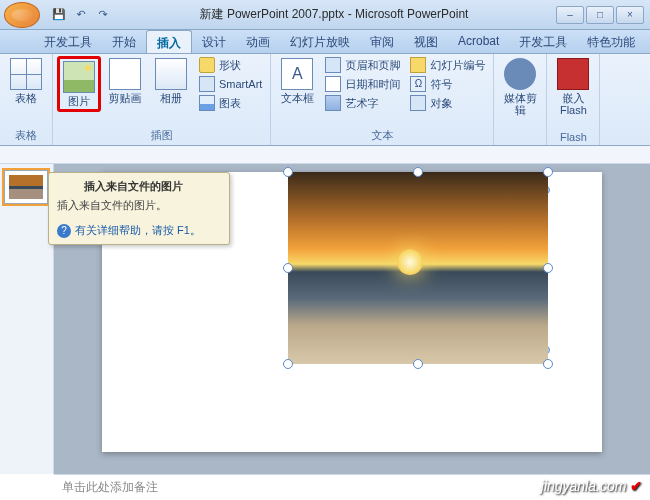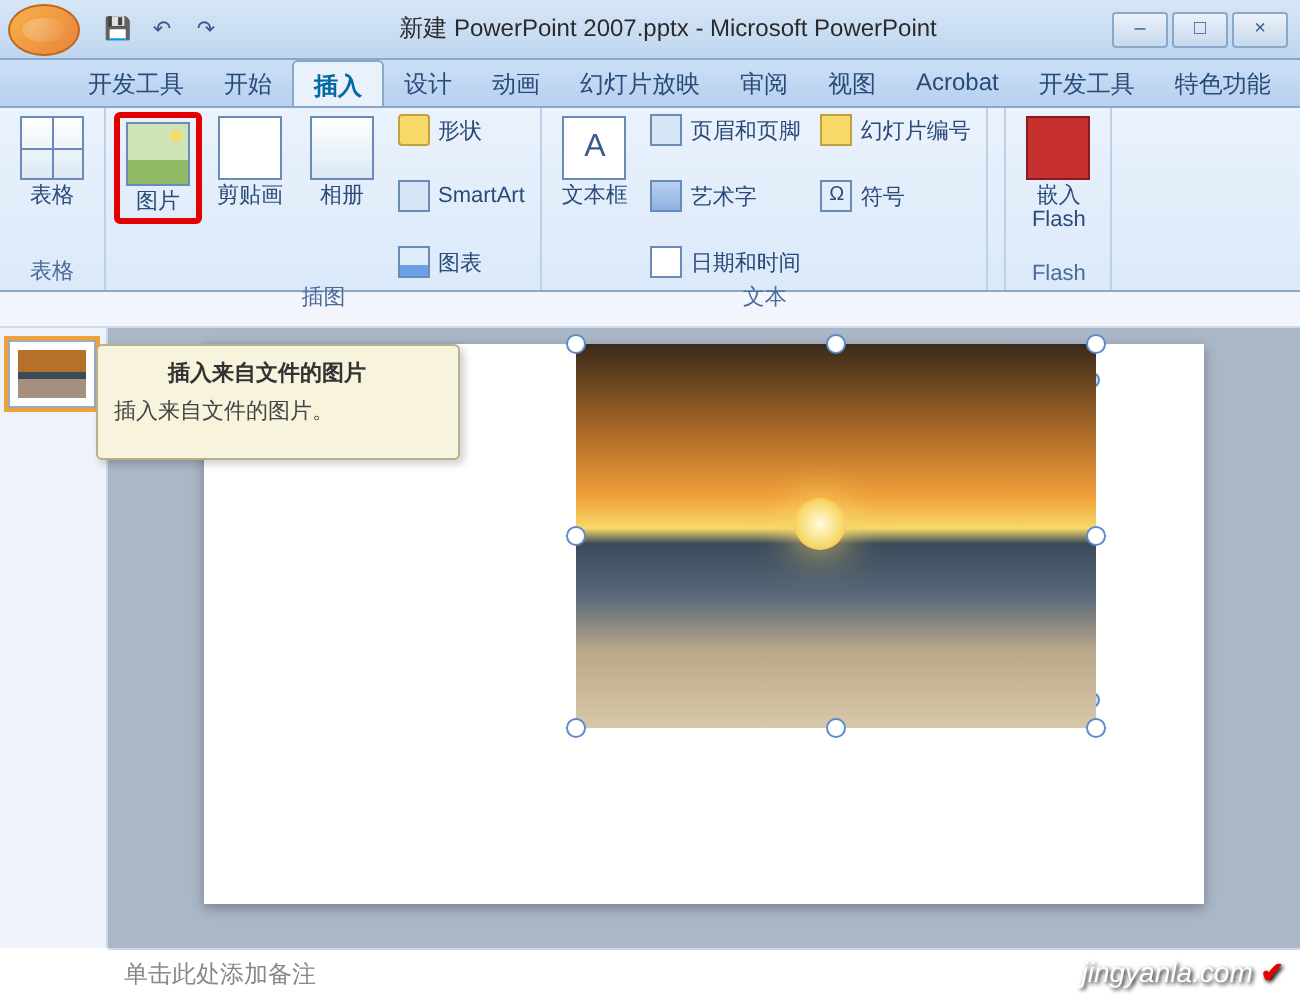--- a/index.html
+++ b/index.html
@@ -18,21 +18,21 @@
 .tab { padding: 4px 10px; color: #2b4a7a; cursor: pointer; }
 .tab.active { background: #e9f1fb; border: 1px solid #8ba8c9; border-bottom: none; border-radius: 3px 3px 0 0; color: #0369a1; font-weight: bold; }
 
 .ribbon { height: 92px; background: linear-gradient(#eaf2fc,#dbe9f9); display: flex; border-bottom: 1px solid #8ba8c9; }
 .group { border-right: 1px solid #bcd0e8; display: flex; flex-direction: column; padding: 2px 4px 0; position: relative; }
 .group-label { text-align: center; font-size: 11px; color: #4a6a9a; padding: 1px 0 2px; }
 .group-body { flex: 1; display: flex; align-items: flex-start; gap: 2px; }
 .big-btn { width: 44px; display: flex; flex-direction: column; align-items: center; padding: 2px; border-radius: 3px; font-size: 11px; color: #2b4a7a; }
 .big-btn .ico { width: 32px; height: 32px; margin-bottom: 2px; }
 .big-btn .lbl { text-align: center; line-height: 12px; }
-.small-stack { display: flex; flex-direction: column; gap: 15px; }
+.small-stack { display: flex; flex-direction: column; gap: 1px; }
 .small-btn { display: flex; align-items: center; gap: 4px; padding: 1px 4px; font-size: 11px; color: #2b4a7a; }
 .small-btn .si { width: 16px; height: 16px; display: inline-block; }
 .highlight-red { border: 3px solid #e30000; }
 
 .si-table{background:linear-gradient(#fff,#dce8f7);border:1px solid #6a8ab8;position:relative;}
 .si-table:before,.si-table:after{content:"";position:absolute;background:#6a8ab8;}
 .si-table:before{left:0;right:0;top:50%;height:1px;}
 .si-table:after{top:0;bottom:0;left:50%;width:1px;}
 .si-pic{background:linear-gradient(#cfe4b4 60%,#8fb964 60%);border:1px solid #6a8ab8;position:relative;}
 .si-pic:before{content:"";position:absolute;right:3px;top:3px;width:6px;height:6px;border-radius:50%;background:#f7d96a;}
@@ -167,43 +167,53 @@
       <div class="big-btn">
         <span class="ico si-txt" style="display:flex;align-items:center;justify-content:center;font-size:16px;color:#3a5a8a;">A</span>
         <span class="lbl">文本框</span>
       </div>
       <div class="small-stack">
         <div class="small-btn">
             <span class="si si-hf"></span>
             <span>页眉和页脚</span>
           </div>
         <div class="small-btn">
+            <span class="si si-dt"></span>
+            <span>日期和时间</span>
+          </div>
+        <div class="small-btn">
             <span class="si si-wa"></span>
             <span>艺术字</span>
           </div>
-        <div class="small-btn">
-            <span class="si si-dt"></span>
-            <span>日期和时间</span>
-          </div>
       </div>
       <div class="small-stack">
         <div class="small-btn">
             <span class="si si-sn"></span>
             <span>幻灯片编号</span>
           </div>
         <div class="small-btn">
             <span class="si si-sym">Ω</span>
             <span>符号</span>
           </div>
+        <div class="small-btn">
+            <span class="si si-obj"></span>
+            <span>对象</span>
+          </div>
       </div>
     </div>
     <div class="group-label">文本</div>
   </div>
 
   <div class="group">
+    <div class="group-body">
+      <div class="big-btn">
+        <span class="ico si-media"></span>
+        <span class="lbl">媒体剪辑</span>
+      </div>
+    </div>
     <div class="group-label"></div>
   </div>
 
   <div class="group">
     <div class="group-body">
       <div class="big-btn">
         <span class="ico si-flash"></span>
         <span class="lbl" style="white-space:pre-line;">嵌入
 Flash</span>
       </div>
@@ -257,17 +267,20 @@
       </div>
     </div>
   </div>
 </div>
 
 <div class="notes">单击此处添加备注</div>
 
 <div class="tooltip">
   <div class="tt-title">插入来自文件的图片</div>
   <div class="tt-desc">插入来自文件的图片。</div>
+  <div class="tt-help">
+      <span>有关详细帮助，请按 F1。</span>
+    </div>
 </div>
 
 <div class="watermark">
   <span>jingyanla.com</span> <span class="chk">✔</span>
 </div>
 
 </body></html>

